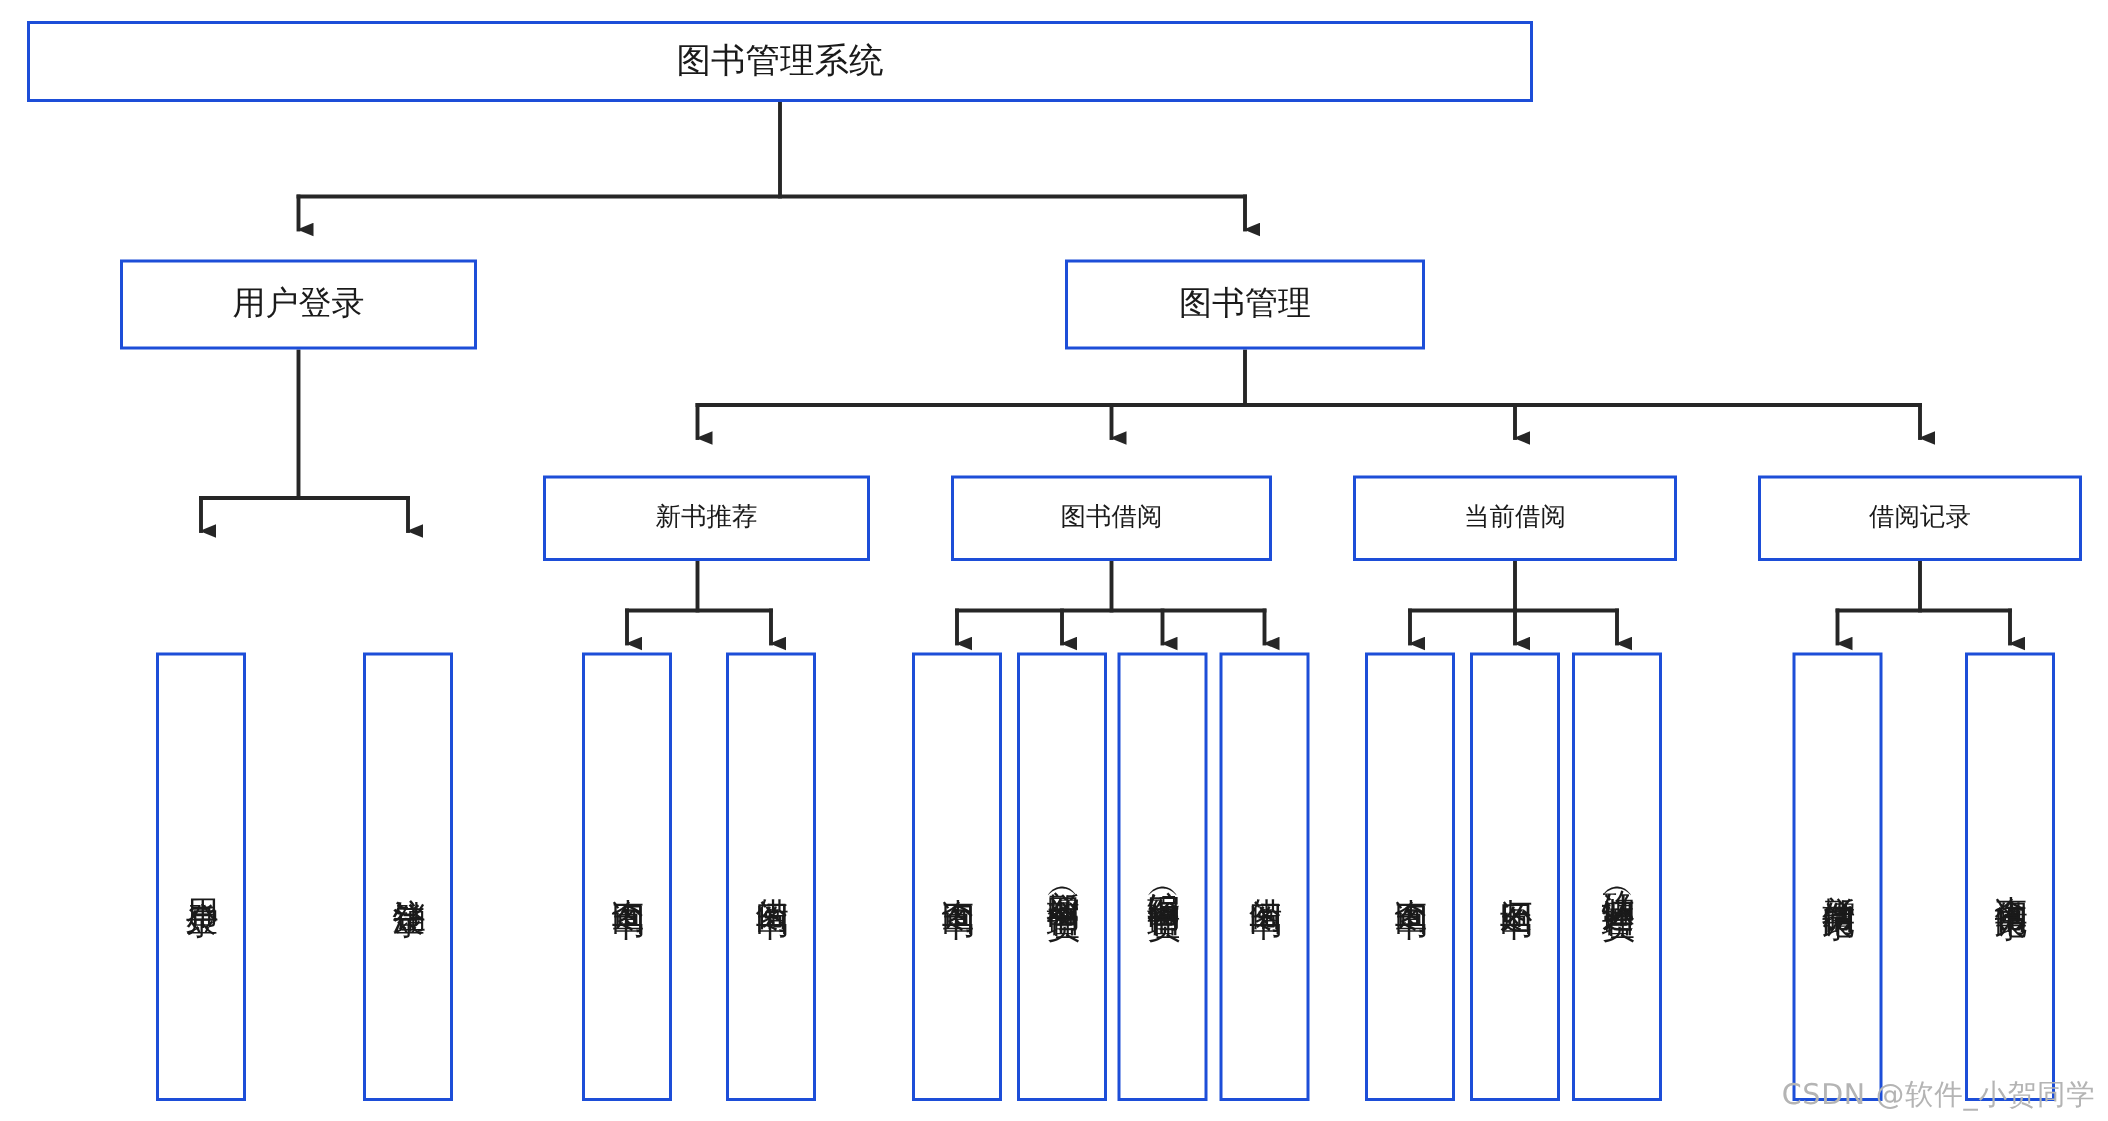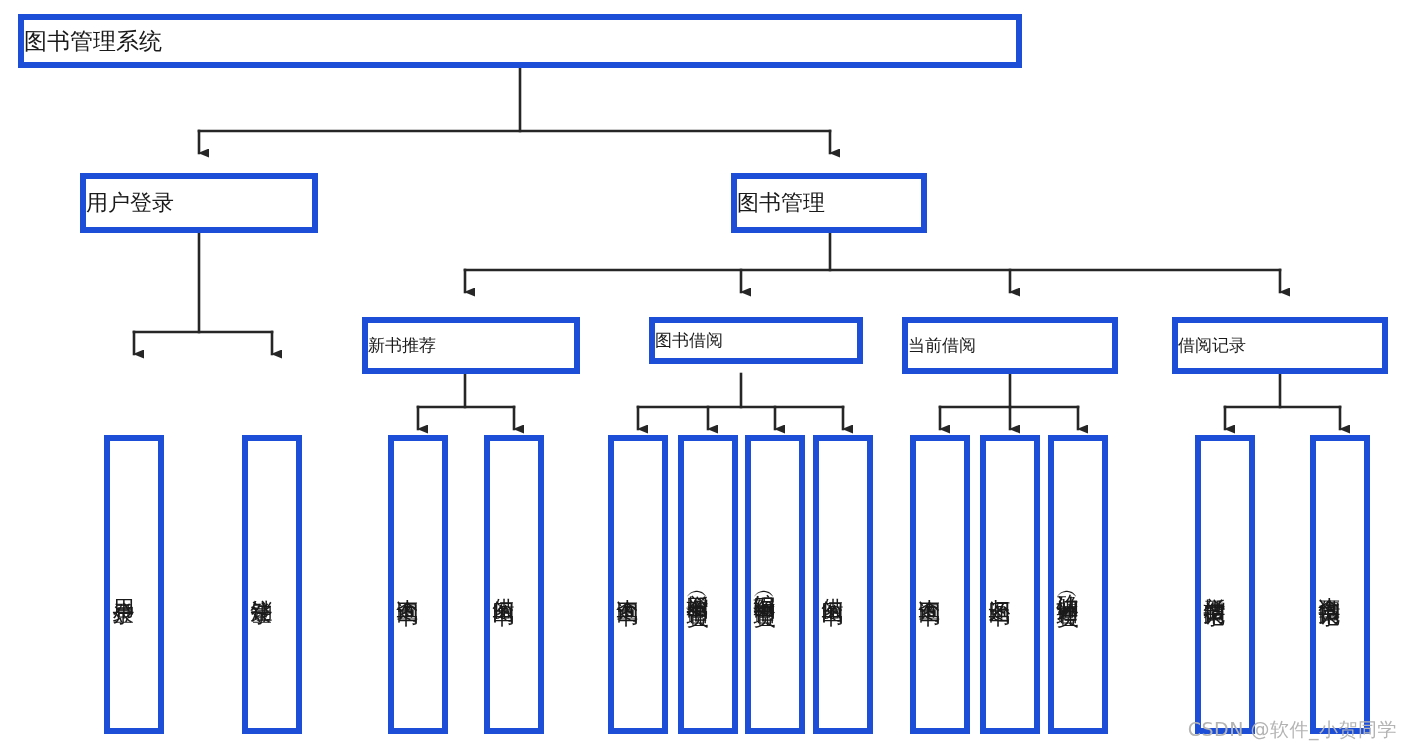--- a/index.html
+++ b/index.html
@@ -22,25 +22,25 @@
     position: absolute;
     left: 0;
     top: 0;
     width: 1405px;
     height: 747px;
     pointer-events: none;
   }
   .node {
     position: absolute;
     box-sizing: border-box;
-    border: 6px solid #1d4ed8;
+    border: 2px solid #1d4ed8;
     background: #ffffff;
     display: flex;
     align-items: center;
-    justify-content: flex-start;
+    justify-content: center;
     color: #1a1a1a;
     font-family: "DejaVu Sans", "Liberation Sans", sans-serif;
     z-index: 2;
   }
   .node .label {
     display: block;
     white-space: nowrap;
     line-height: 1.25;
   }
   .node-root {
@@ -124,28 +124,28 @@
       </g>
   </svg>
 
   <div class="node node-root" style="left: 18px; top: 14px; width: 1004px; height: 54px;">
     <span class="label">图书管理系统</span>
   </div>
 
   <div class="node node-l1" style="left: 80px; top: 173px; width: 238px; height: 60px;">
     <span class="label">用户登录</span>
   </div>
-  <div class="node node-l1" style="left: 710px; top: 173px; width: 196px; height: 60px; margin-left: 21px;">
+  <div class="node node-l1" style="left: 710px; top: 173px; width: 240px; height: 60px;">
     <span class="label">图书管理</span>
   </div>
 
   <div class="node node-l2" style="left: 362px; top: 317px; width: 218px; height: 57px;">
     <span class="label">新书推荐</span>
   </div>
-  <div class="node node-l2" style="left: 634px; top: 317px; width: 214px; height: 47px; margin-left: 15px;">
+  <div class="node node-l2" style="left: 634px; top: 317px; width: 214px; height: 57px;">
     <span class="label">图书借阅</span>
   </div>
   <div class="node node-l2" style="left: 1172px; top: 317px; width: 216px; height: 57px;">
     <span class="label">借阅记录</span>
   </div>
   <div class="node node-l2" style="left: 902px; top: 317px; width: 216px; height: 57px;">
     <span class="label">当前借阅</span>
   </div>
 
   <div class="node node-leaf" style="left: 104px; top: 435px; width: 60px; height: 299px;">

